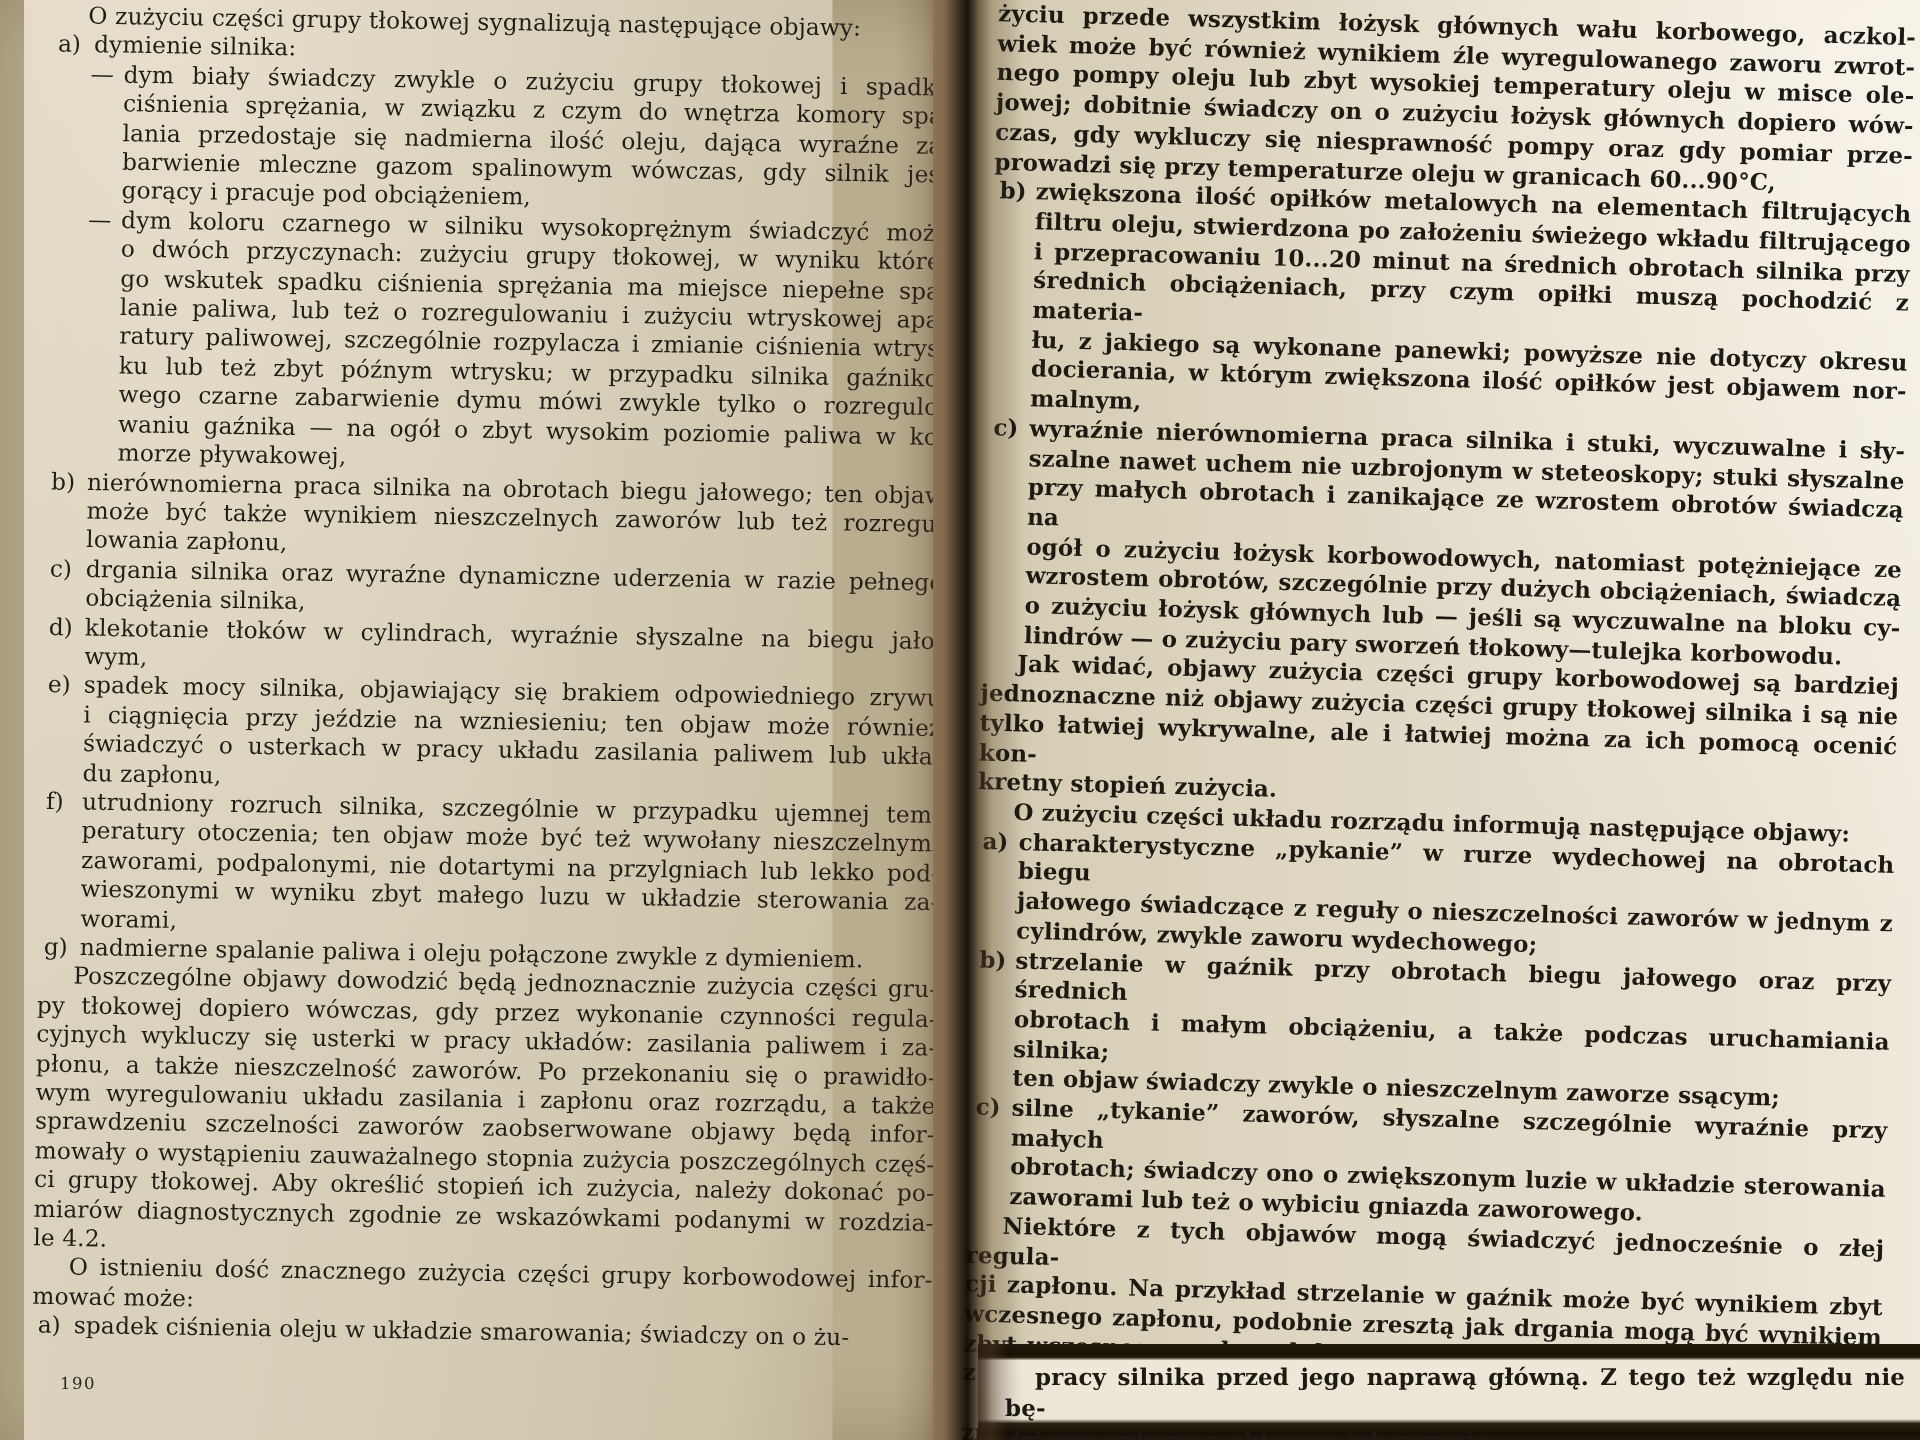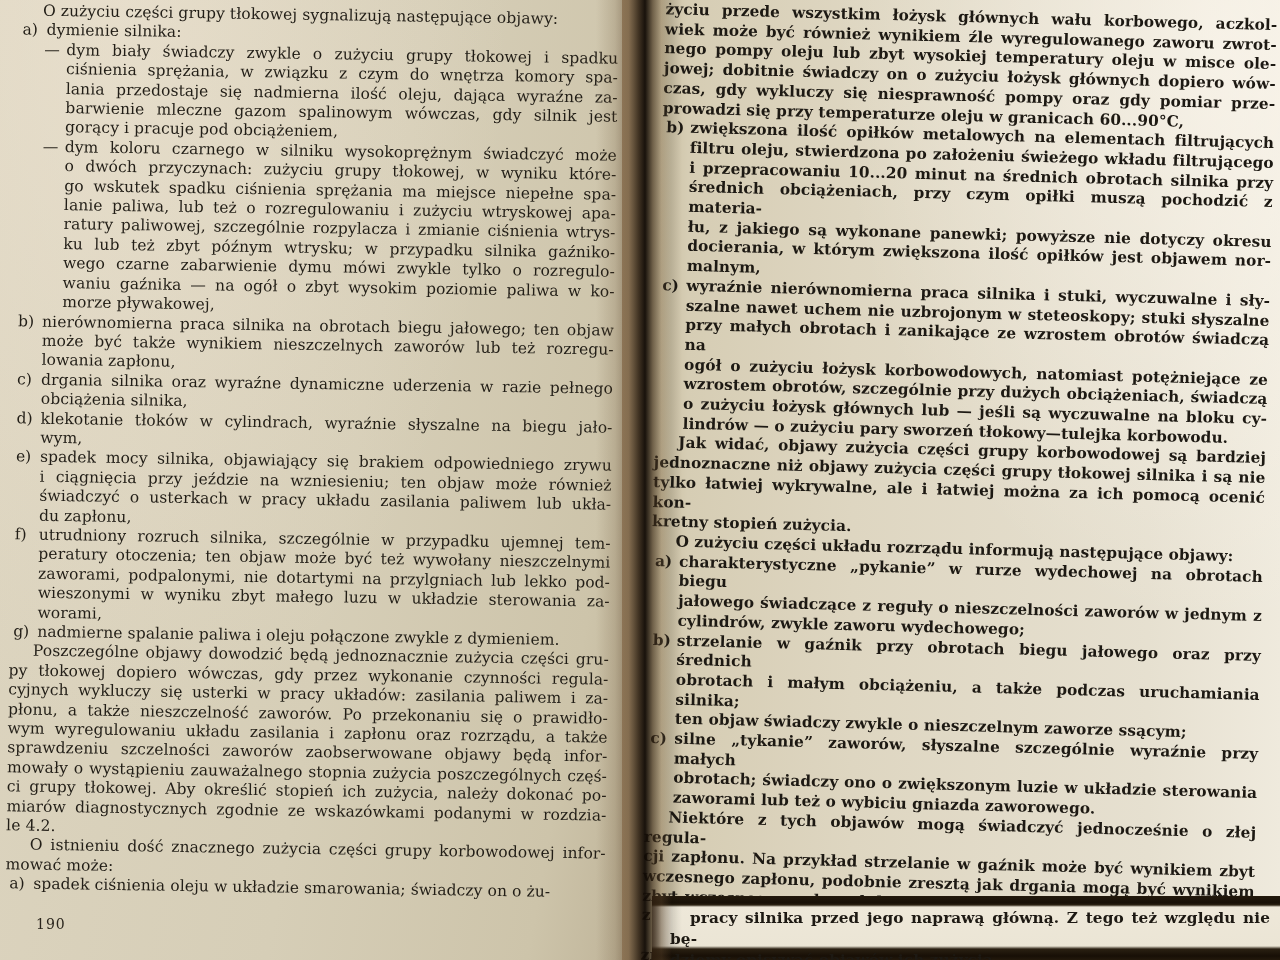--- a/index.html
+++ b/index.html
@@ -4,21 +4,21 @@
 <style>
   html,body{margin:0;padding:0;}
   body{
     width:1280px;height:960px;overflow:hidden;
     background:#b9ad90;
     font-family:"DejaVu Serif","Liberation Serif",serif;
   }
   .spread{position:relative;width:1280px;height:960px;box-shadow:inset 0 0 50px rgba(80,60,30,.3);}
   .page{position:absolute;top:0;height:960px;}
   .page.left{
-    left:0;width:622px;
+    left:16px;width:539px;
     background:
       radial-gradient(ellipse at 20% 0%, rgba(245,235,220,.45), rgba(0,0,0,0) 55%),
       linear-gradient(100deg,#ddd5c0 0%,#d6ceb7 55%,#cdc4aa 88%,#c0b59a 100%);
   }
   .page.right{
     left:622px;width:658px;
     background:
       radial-gradient(ellipse at 90% 5%, rgba(255,250,242,.6), rgba(0,0,0,0) 45%),
       linear-gradient(to right,#a78f6e 0%,#c3b797 4%,#d6cdb4 10%,#ded6c1 35%,#e6e0d0 80%,#efeadd 100%);
   }
@@ -49,23 +49,22 @@
   .block{position:relative;}
   .line{text-align:justify;text-align-last:justify;letter-spacing:.1px;}
   .line.last{text-align-last:left;}
   .block.para .line:first-child{text-indent:24px;}
   .block.cont .line:first-child{text-indent:0;}
   .block.item{padding-left:28px;}
   .block.item .lbl{position:absolute;left:4px;top:0;}
   .block.dash{padding-left:48px;}
   .block.dash .marker{position:absolute;left:26px;top:0;}
   .page-number{
-    position:absolute;left:24px;top:916px;font-size:14px;color:#2a251d;
+    position:absolute;left:24px;top:916px;font-size:11px;color:#2a251d;
     letter-spacing:1px;
-    margin-left:12px;
   }
   .slip{
     position:absolute;left:652px;top:896px;width:628px;height:64px;z-index:4;
     background:linear-gradient(to bottom,
       #241b0e 0px,#1a1208 7px,#2e2414 9px,
       #eee8d9 11px,#ebe5d5 50px,
       #2b2113 53px,#181007 60px,#241b0e 64px);
     box-shadow:inset 14px 0 16px -8px rgba(30,18,8,.8);
   }
   .slip-text{

